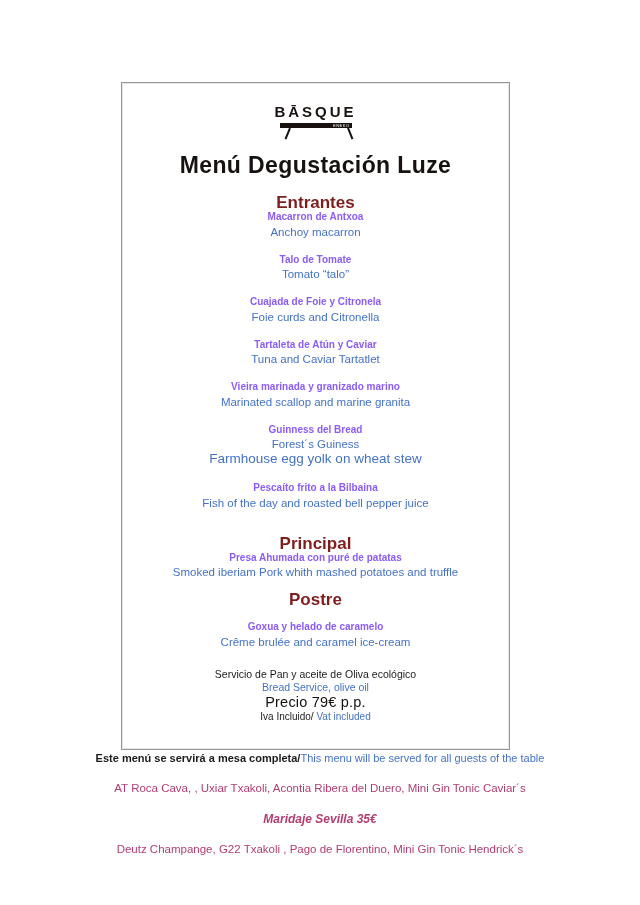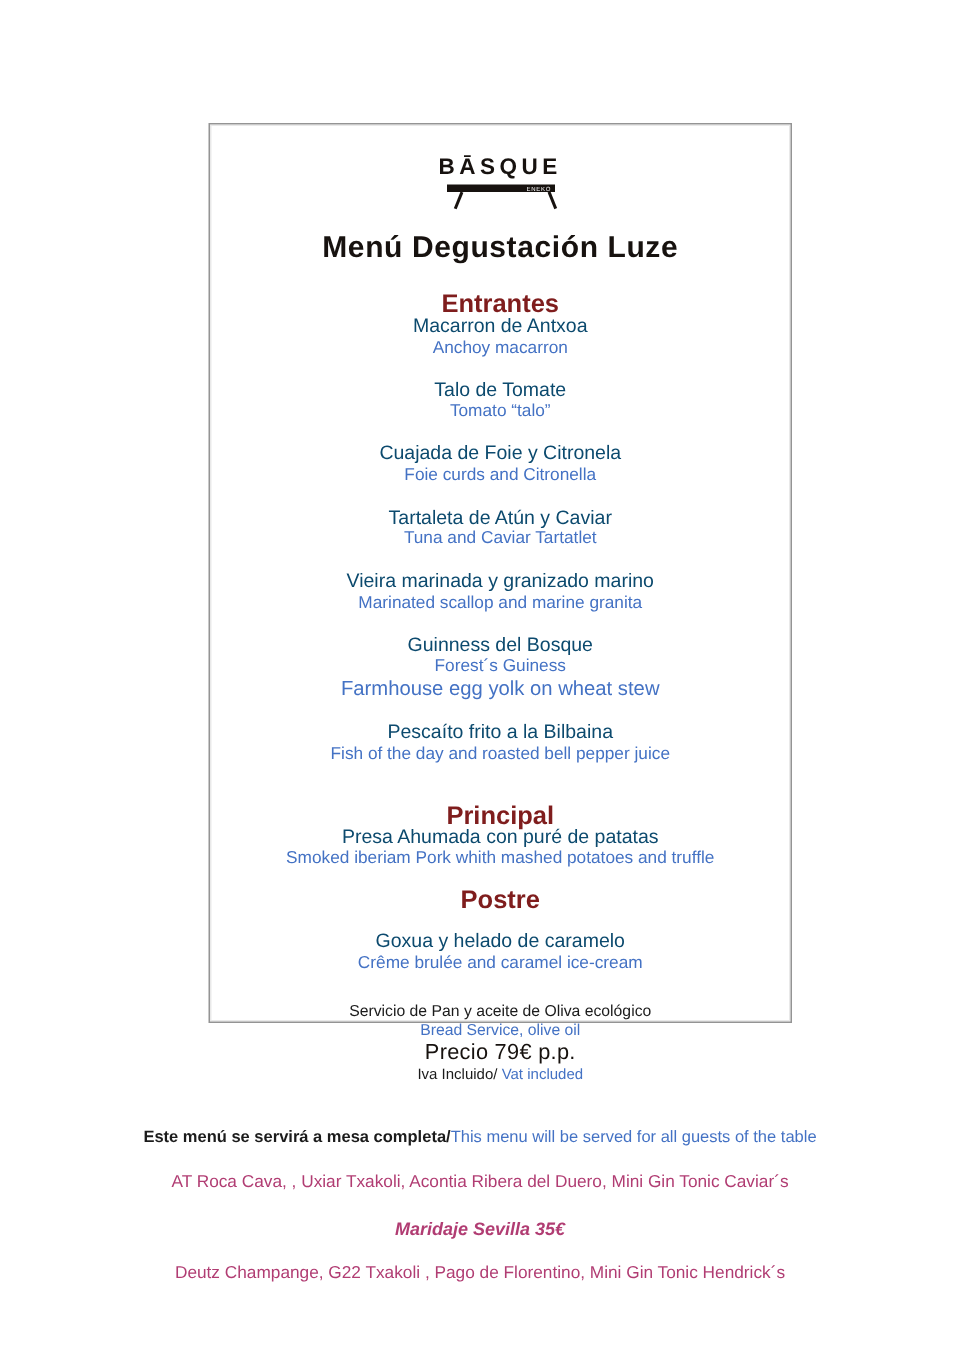--- a/index.html
+++ b/index.html
@@ -1,21 +1,21 @@
 <!DOCTYPE html>
 <html><head>
 <meta charset="utf-8">
 <style>
   html,body{margin:0;padding:0;background:#ffffff;}
   .page{
     position:relative;width:640px;height:905px;background:#ffffff;overflow:hidden;
     font-family:"Liberation Sans",sans-serif;color:#1b1b1b;
   }
   .menu-box{
-    position:absolute;left:139px;top:82px;width:389px;height:600px;
+    position:absolute;left:121px;top:82px;width:389px;height:668px;
     box-sizing:border-box;
     border:1.5px solid #949494;
     box-shadow:inset 0 0 0 1px #e9e9e9;
     text-align:center;
     padding-top:20px;
   }
   
   .logo{display:inline-block;}
   .logo-word{
     font-size:15px;font-weight:bold;letter-spacing:3px;color:#17120f;line-height:16px;
@@ -27,28 +27,28 @@
   }
   .logo-sub{
     font-size:4px;line-height:5px;color:#ffffff;letter-spacing:.5px;padding-right:2px;
     display:inline-block;vertical-align:top;
   }
   .leg{position:absolute;top:5px;width:1.6px;height:12px;background:#17120f;}
   .leg-l{left:9px;transform:rotate(22deg);transform-origin:top center;}
   .leg-r{right:3px;transform:rotate(-22deg);transform-origin:top center;}
   
   .title{
-    margin:14px 0 0 0;font-size:20px;font-weight:bold;letter-spacing:.4px;
+    margin:14px 0 0 0;font-size:23px;font-weight:bold;letter-spacing:.4px;
     line-height:20px;color:#17120f;
   }
   
   #sections{margin-top:21px;}
   .heading{font-size:17px;font-weight:bold;line-height:14px;color:#7f1d1d;}
   .item{margin-top:0;}
-  .item-name{font-size:13px;line-height:14.5px;color:#0c4a6e;}
+  .item-name{font-size:10px;line-height:14.5px;color:#8b5cf6;font-weight:bold;}
   .item-trans{font-size:11.5px;line-height:14px;color:#4472c4;}
   .item-trans.large{font-size:13.5px;line-height:16px;}
   .item{margin-bottom:14px;}
   .item.tight{margin-bottom:0;}
   .section .item:last-child{margin-bottom:0;}
   .section:nth-child(2){margin-top:27px;}   
   .section:nth-child(3){margin-top:14px;}   
   .section:nth-child(3) .heading{margin-bottom:13px;} 
   
   .service{margin-top:19px;}
@@ -107,21 +107,21 @@
           </div>
           <div class="item">
             <div class="item-name">Tartaleta de Atún y Caviar</div>
             <div class="item-trans">Tuna and Caviar Tartatlet</div>
           </div>
           <div class="item">
             <div class="item-name">Vieira marinada y granizado marino</div>
             <div class="item-trans">Marinated scallop and marine granita</div>
           </div>
           <div class="item tight">
-            <div class="item-name">Guinness del Bosque</div>
+            <div class="item-name">Guinness del Bread</div>
             <div class="item-trans">Forest´s Guiness</div>
           </div>
           <div class="item">
             <div class="item-trans large">Farmhouse egg yolk on wheat stew</div>
           </div>
           <div class="item">
             <div class="item-name">Pescaíto frito a la Bilbaina</div>
             <div class="item-trans">Fish of the day and roasted bell pepper juice</div>
           </div>
         </div>

